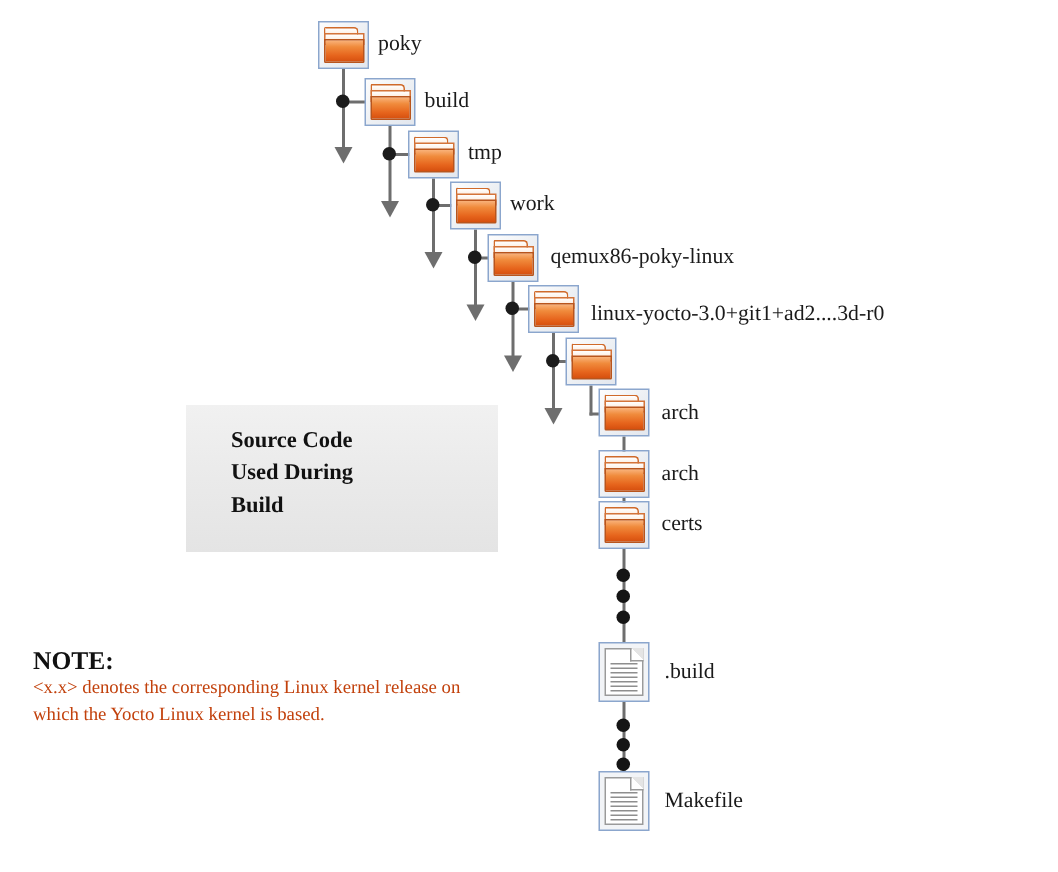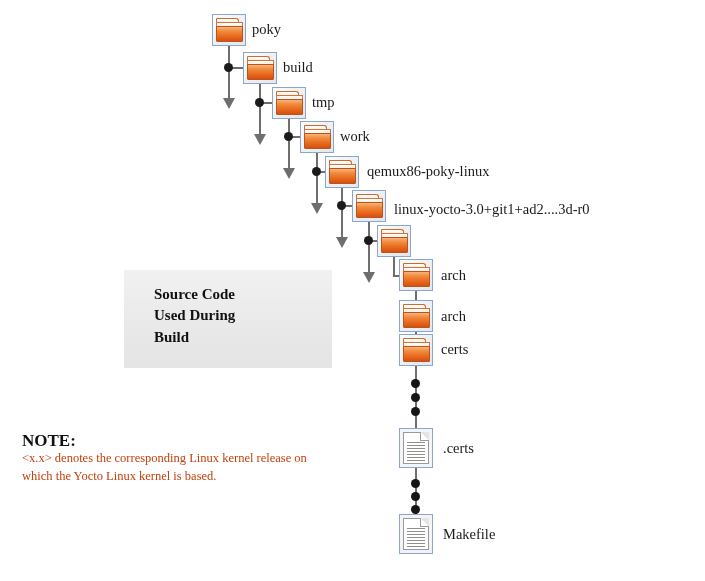--- a/index.html
+++ b/index.html
@@ -369,21 +369,21 @@
             <i></i>
             <i></i>
             <i></i>
             <i></i>
             <i></i>
             <i></i>
           </span>
       </div>
     </div>
   </div>
-  <div class="label" style="left:443px; top:441px;">.certs</div>
+  <div class="label" style="left:443px; top:441px;">.build</div>
 
   <div class="node" style="left:399px; top:514px; height:40px;">
     <div class="doc-icon">
       <div class="doc-page">
         <span class="fold"></span>
         <span class="lines">
             <i></i>
             <i></i>
             <i></i>
             <i></i>

